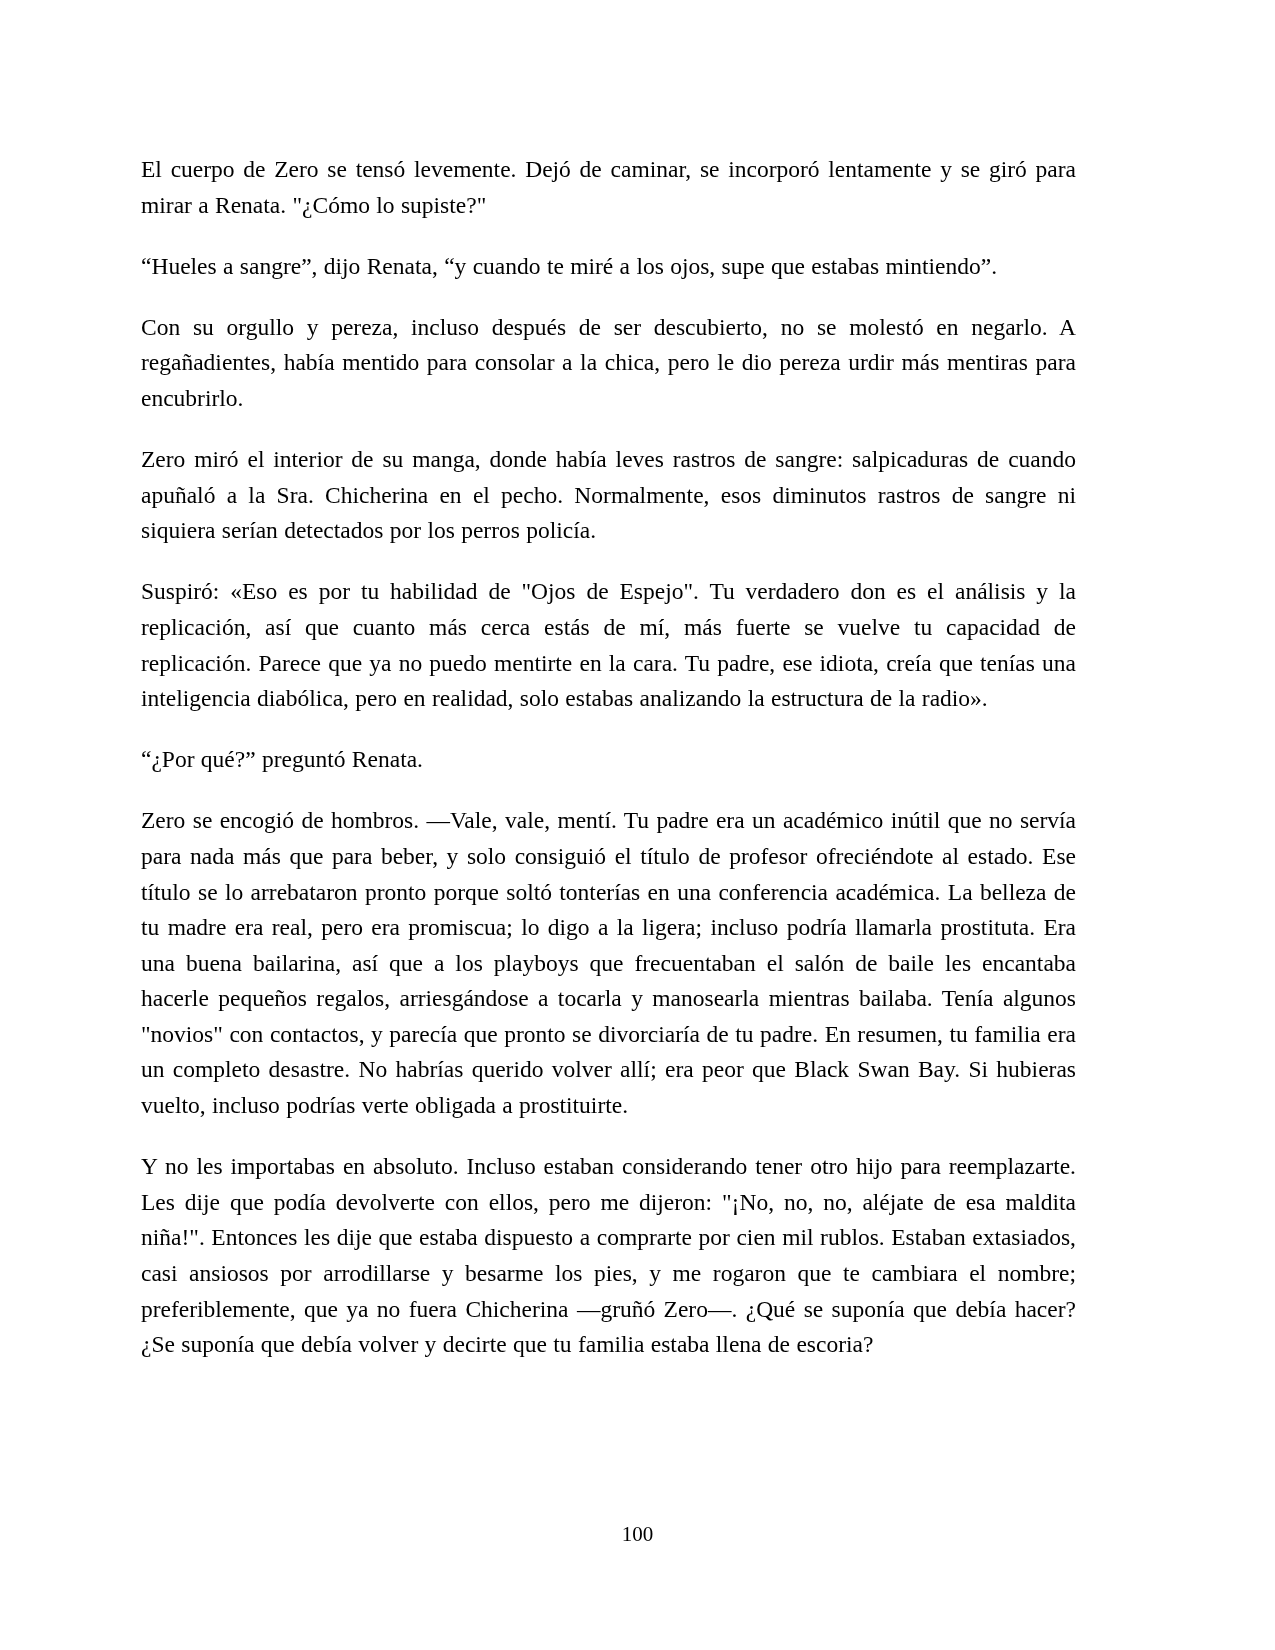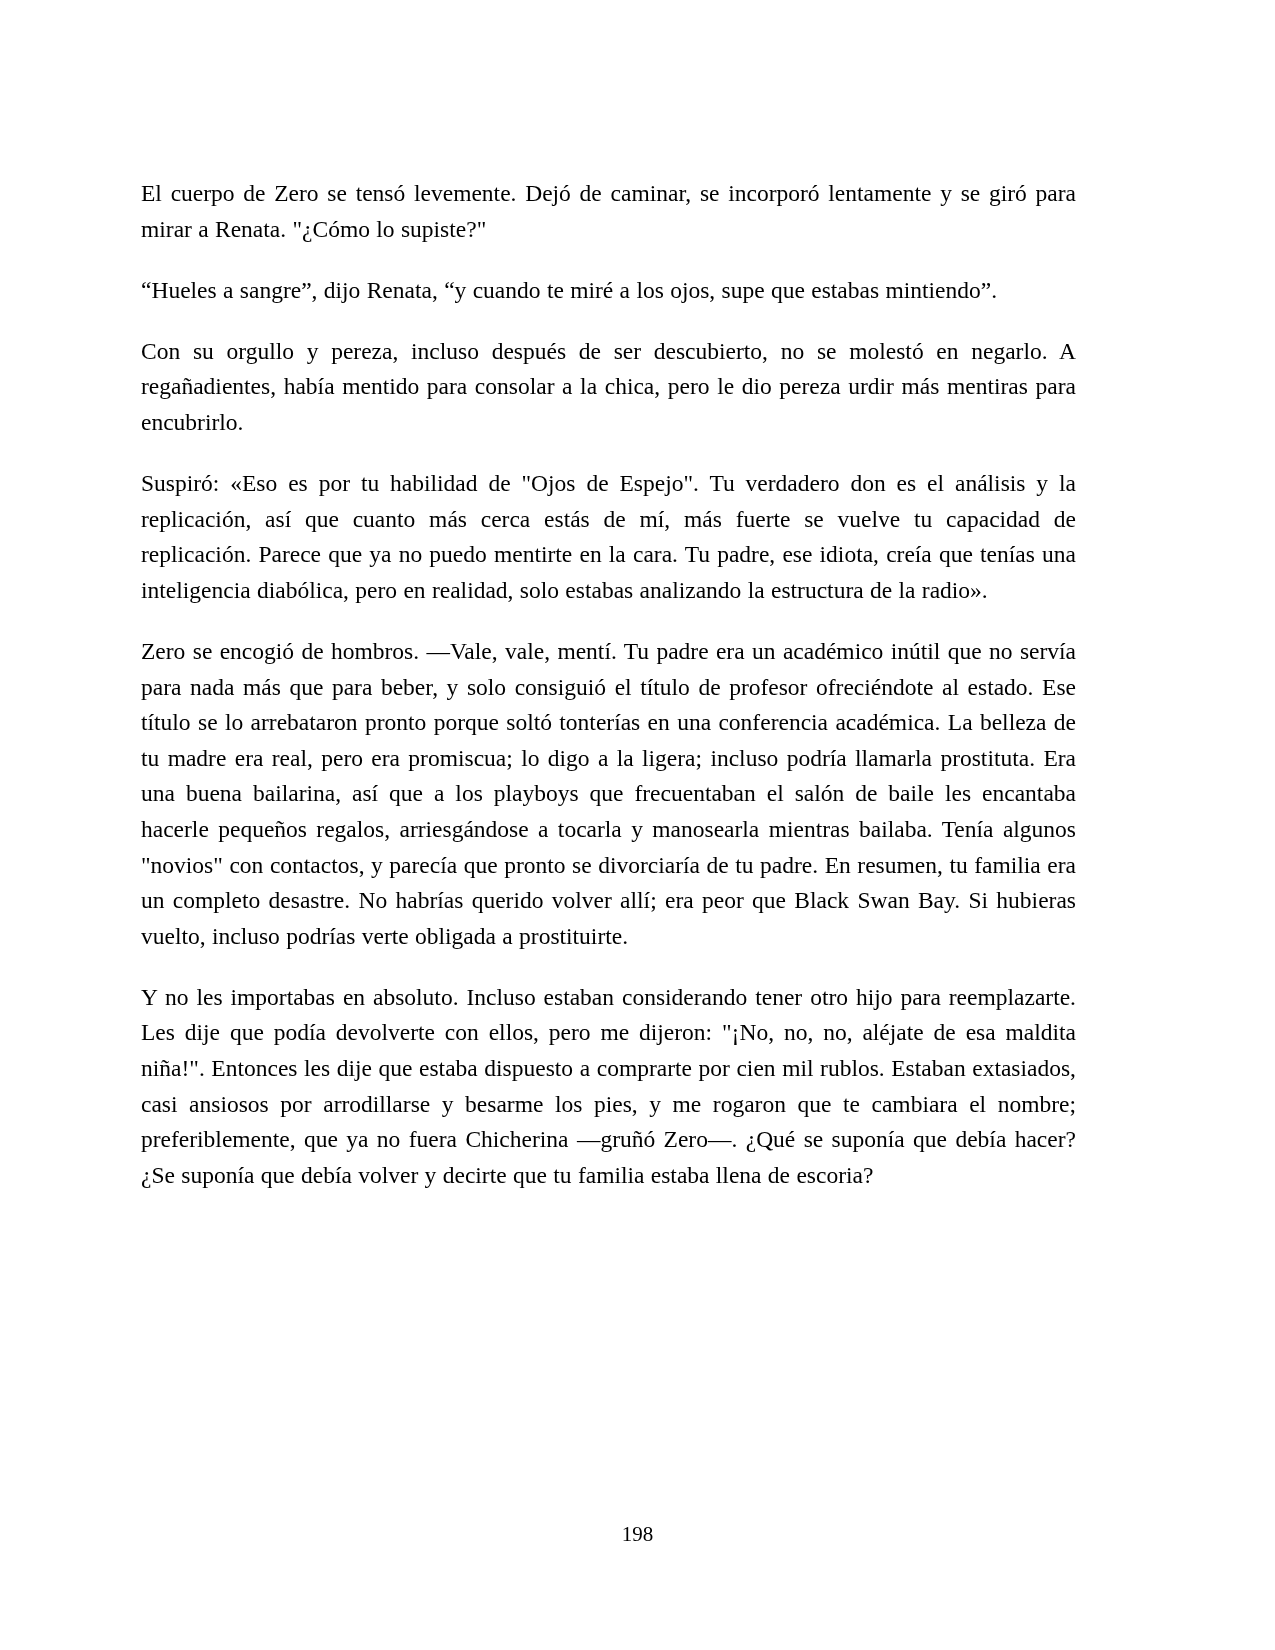--- a/index.html
+++ b/index.html
@@ -16,21 +16,21 @@
     width: 1275px;
     height: 1650px;
     margin: 0 auto;
     background: #ffffff;
     box-sizing: border-box;
     overflow: hidden;
   }
   .content {
     position: absolute;
     left: 141px;
-    top: 176px;
+    top: 152px;
     width: 935px;
   }
   .para {
     font-size: 23.5px;
     line-height: 35.6px;
     text-align: justify;
     text-justify: inter-word;
     margin: 0 0 25.5px 0;
     -webkit-hyphens: none;
     hyphens: none;
@@ -51,20 +51,22 @@
 </style>
 </head>
 <body>
 
 <div class="page">
 
   <div class="content">
     <p class="para">El cuerpo de Zero se tensó levemente. Dejó de caminar, se incorporó lentamente y se giró para mirar a Renata. "¿Cómo lo supiste?"</p>
     <p class="para">“Hueles a sangre”, dijo Renata, “y cuando te miré a los ojos, supe que estabas mintiendo”.</p>
     <p class="para">Con su orgullo y pereza, incluso después de ser descubierto, no se molestó en negarlo. A regañadientes, había mentido para consolar a la chica, pero le dio pereza urdir más mentiras para encubrirlo.</p>
+    <p class="para">Zero miró el interior de su manga, donde había leves rastros de sangre: salpicaduras de cuando apuñaló a la Sra. Chicherina en el pecho. Normalmente, esos diminutos rastros de sangre ni siquiera serían detectados por los perros policía.</p>
     <p class="para">Suspiró: «Eso es por tu habilidad de "Ojos de Espejo". Tu verdadero don es el análisis y la replicación, así que cuanto más cerca estás de mí, más fuerte se vuelve tu capacidad de replicación. Parece que ya no puedo mentirte en la cara. Tu padre, ese idiota, creía que tenías una inteligencia diabólica, pero en realidad, solo estabas analizando la estructura de la radio».</p>
+    <p class="para">“¿Por qué?” preguntó Renata.</p>
     <p class="para">Zero se encogió de hombros. —Vale, vale, mentí. Tu padre era un académico inútil que no servía para nada más que para beber, y solo consiguió el título de profesor ofreciéndote al estado. Ese título se lo arrebataron pronto porque soltó tonterías en una conferencia académica. La belleza de tu madre era real, pero era promiscua; lo digo a la ligera; incluso podría llamarla prostituta. Era una buena bailarina, así que a los playboys que frecuentaban el salón de baile les encantaba hacerle pequeños regalos, arriesgándose a tocarla y manosearla mientras bailaba. Tenía algunos "novios" con contactos, y parecía que pronto se divorciaría de tu padre. En resumen, tu familia era un completo desastre. No habrías querido volver allí; era peor que Black Swan Bay. Si hubieras vuelto, incluso podrías verte obligada a prostituirte.</p>
     <p class="para">Y no les importabas en absoluto. Incluso estaban considerando tener otro hijo para reemplazarte. Les dije que podía devolverte con ellos, pero me dijeron: "¡No, no, no, aléjate de esa maldita niña!". Entonces les dije que estaba dispuesto a comprarte por cien mil rublos. Estaban extasiados, casi ansiosos por arrodillarse y besarme los pies, y me rogaron que te cambiara el nombre; preferiblemente, que ya no fuera Chicherina —gruñó Zero—. ¿Qué se suponía que debía hacer? ¿Se suponía que debía volver y decirte que tu familia estaba llena de escoria?</p>
   </div>
 
-  <div class="page-number">198</div>
+  <div class="page-number">100</div>
 
 </div>
 
 </body></html>

